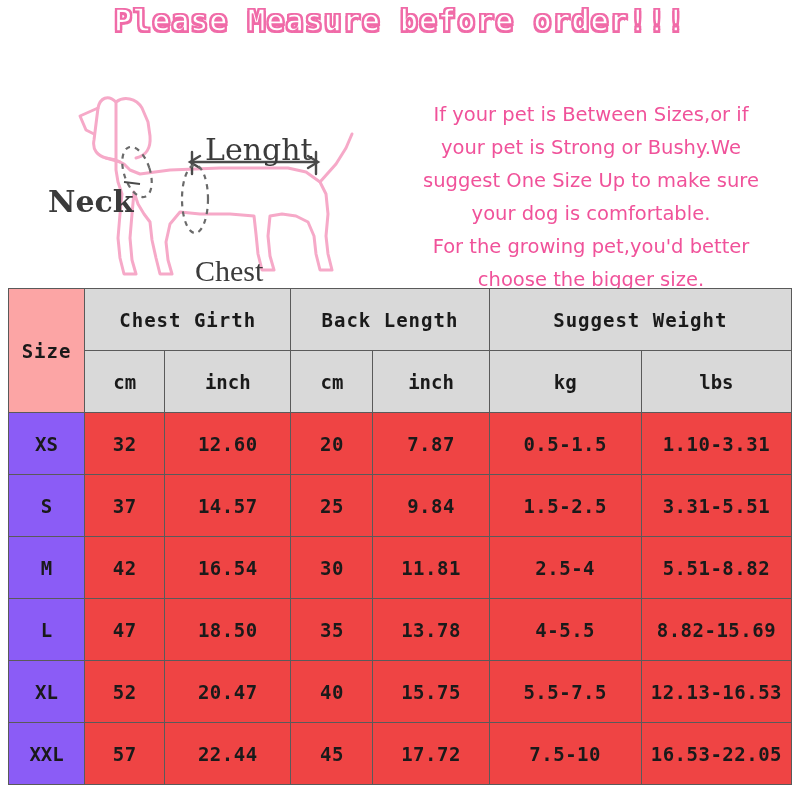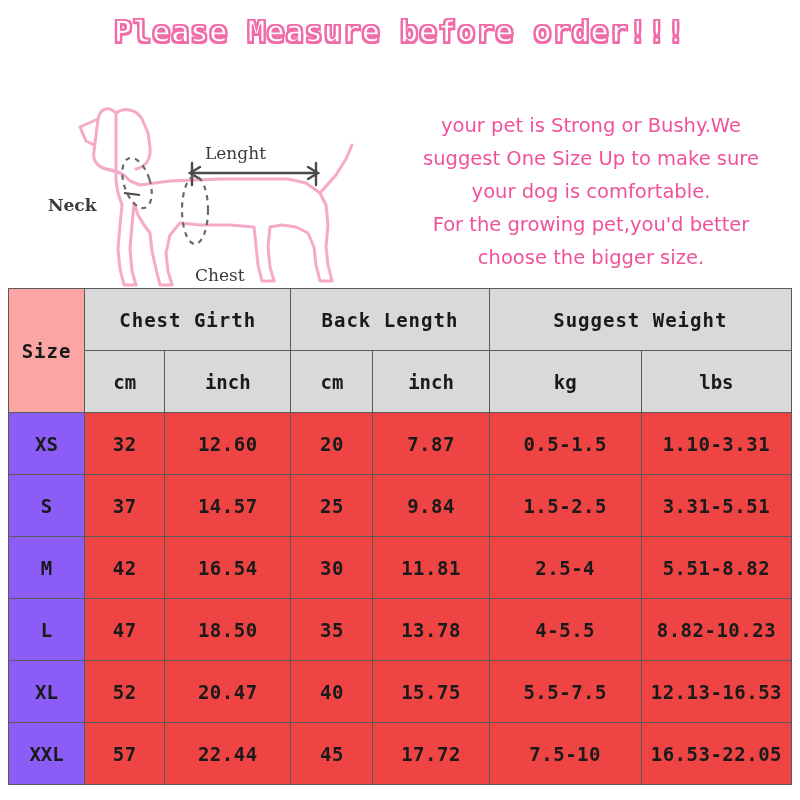--- a/index.html
+++ b/index.html
@@ -27,21 +27,21 @@
     font-size: 30px;
     font-weight: bold;
     letter-spacing: 1px;
     color: #ffffff;
     -webkit-text-stroke: 1.6px #f06ba8;
     text-shadow:
       -1.5px -1.5px 0 #f06ba8,
        1.5px -1.5px 0 #f06ba8,
       -1.5px  1.5px 0 #f06ba8,
        1.5px  1.5px 0 #f06ba8;
-    padding-top: 14px;
+    padding-top: 3px;
     margin: 0;
     white-space: nowrap;
   }
 
   .top-area {
     position: relative;
     height: 250px;
   }
 
   
@@ -50,27 +50,27 @@
     left: 20px;
     top: 26px;
     width: 360px;
     height: 225px;
   }
   .dog-wrap svg { display: block; }
 
   .label {
     position: absolute;
     font-family: "DejaVu Serif", serif;
-    font-size: 17px;
+    font-size: 30px;
     color: #3b3b3b;
     white-space: nowrap;
   }
   .label-neck  { left: 28px;  top: 120px; font-weight: bold; }
   .label-length{ left: 185px; top: 68px;  }
-  .label-chest { left: 175px; top: 190px; }
+  .label-chest { left: 175px; top: 190px; font-family: Liberation Serif, serif; }
 
   
   .note {
     position: absolute;
     left: 400px;
     top: 60px;
     width: 382px;
     text-align: center;
     font-family: "DejaVu Sans", sans-serif;
     font-size: 19.5px;
@@ -190,20 +190,21 @@
         <g stroke="#4a4a4a" stroke-width="2" fill="none">
           <line x1="104" y1="118" x2="120" y2="120"></line>
         </g>
       </svg>
       <span class="label label-neck">Neck</span>
       <span class="label label-length">Lenght</span>
       <span class="label label-chest">Chest</span>
     </div>
 
     <div class="note">
+      <div>If your pet is Between Sizes,or if</div>
       <div>your pet is Strong or Bushy.We</div>
       <div>suggest One Size Up to make sure</div>
       <div>your dog is comfortable.</div>
       <div>For the growing pet,you'd better</div>
       <div>choose the bigger size.</div>
     </div>
   </div>
 
   <div class="table-wrap">
     <table class="size-table">
@@ -260,21 +261,21 @@
           <td class="val">2.5-4</td>
           <td class="val">5.51-8.82</td>
         </tr>
         <tr>
           <td class="size-cell">L</td>
           <td class="val">47</td>
           <td class="val">18.50</td>
           <td class="val">35</td>
           <td class="val">13.78</td>
           <td class="val">4-5.5</td>
-          <td class="val">8.82-10.23</td>
+          <td class="val">8.82-15.69</td>
         </tr>
         <tr>
           <td class="size-cell">XL</td>
           <td class="val">52</td>
           <td class="val">20.47</td>
           <td class="val">40</td>
           <td class="val">15.75</td>
           <td class="val">5.5-7.5</td>
           <td class="val">12.13-16.53</td>
         </tr>

